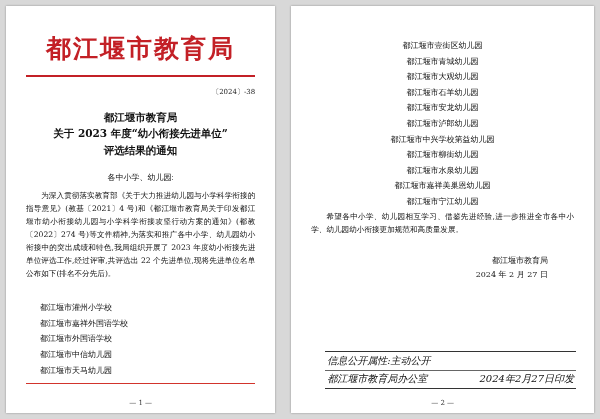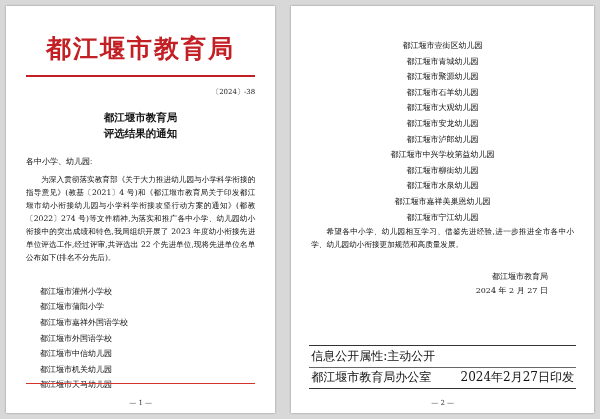--- a/index.html
+++ b/index.html
@@ -66,20 +66,21 @@
     line-height: 1.55;
     font-size: 10.5px;
     margin-bottom: 14px;
   }
   .title-block div { white-space: nowrap; }
   .salutation {
     font-family: Liberation Sans, sans-serif;
     font-size: 8px;
     color: #111;
     margin-bottom: 6px;
+    text-align: center;
   }
   .body-para {
     font-family: "DejaVu Serif", "Liberation Serif", serif;
     font-size: 7.6px;
     color: #111;
     line-height: 1.72;
     text-align: justify;
     text-indent: 2em;
     margin: 0 0 20px 0;
   }
@@ -123,26 +124,27 @@
     font-family: "DejaVu Serif", "Liberation Serif", serif;
     font-size: 8px;
     color: #111;
     text-align: right;
     line-height: 1.8;
     margin-top: 18px;
     padding-right: 26px;
   }
   .footer-box {
     position: absolute;
-    left: 18px;
+    left: 34px;
     right: 18px;
     bottom: 24px;
     font-family: "DejaVu Serif", "Liberation Serif", serif;
-    font-size: 12px;
-    color: #111;
+    font-size: 10px;
+    color: #111;
+    font-style: italic;
   }
   .footer-row {
     display: flex;
     justify-content: space-between;
     padding: 2px 2px;
   }
   .footer-sep { height: 1px; background: #333; }
   .footer-sep.thin { height: 0.5px; background: #666; }
   .pagenum {
     position: absolute;
@@ -162,50 +164,48 @@
 
   <div class="page page-left">
 
     <div class="masthead">都江堰市教育局</div>
     <div class="redrule"></div>
 
     <div class="docnum">〔2024〕-38</div>
 
     <div class="title-block">
       <div>都江堰市教育局</div>
+      <div>关于 2023 年度“幼小衔接先进单位”</div>
       <div>评选结果的通知</div>
     </div>
 
     <div class="salutation">各中小学、幼儿园:</div>
 
     <p class="body-para">为深入贯彻落实教育部《关于大力推进幼儿园与小学科学衔接的指导意见》(教基〔2021〕4 号)和《都江堰市教育局关于印发都江堰市幼小衔接幼儿园与小学科学衔接攻坚行动方案的通知》(都教〔2022〕274 号)等文件精神,为落实和推广各中小学、幼儿园幼小衔接中的突出成绩和特色,我局组织开展了 2023 年度幼小衔接先进单位评选工作,经过评审,共评选出 22 个先进单位,现将先进单位名单公布如下(排名不分先后)。</p>
 
     <div class="list">
       <div>都江堰市灌州小学校</div>
-      <div>都江堰市蒲阳小学</div>
       <div>都江堰市嘉祥外国语学校</div>
       <div>都江堰市外国语学校</div>
       <div>都江堰市中信幼儿园</div>
-      <div>都江堰市机关幼儿园</div>
       <div>都江堰市天马幼儿园</div>
     </div>
 
     <div class="underline-red" style="bottom:29px;"></div>
 
     <div class="pagenum">— 1 —</div>
   </div>
 
   <div class="page page-right">
 
     <div class="rlist">
       <div>都江堰市壹街区幼儿园</div>
       <div>都江堰市青城幼儿园</div>
-      <div>都江堰市聚源幼儿园</div>
+      <div>都江堰市大观幼儿园</div>
       <div>都江堰市石羊幼儿园</div>
-      <div>都江堰市大观幼儿园</div>
       <div>都江堰市安龙幼儿园</div>
       <div>都江堰市泸郎幼儿园</div>
       <div>都江堰市中兴学校第益幼儿园</div>
       <div>都江堰市柳街幼儿园</div>
       <div>都江堰市水泉幼儿园</div>
       <div>都江堰市嘉祥美巢恩幼儿园</div>
       <div>都江堰市宁江幼儿园</div>
     </div>
 
     <div class="closing">希望各中小学、幼儿园相互学习、借鉴先进经验,进一步推进全市各中小学、幼儿园幼小衔接更加规范和高质量发展。</div>

